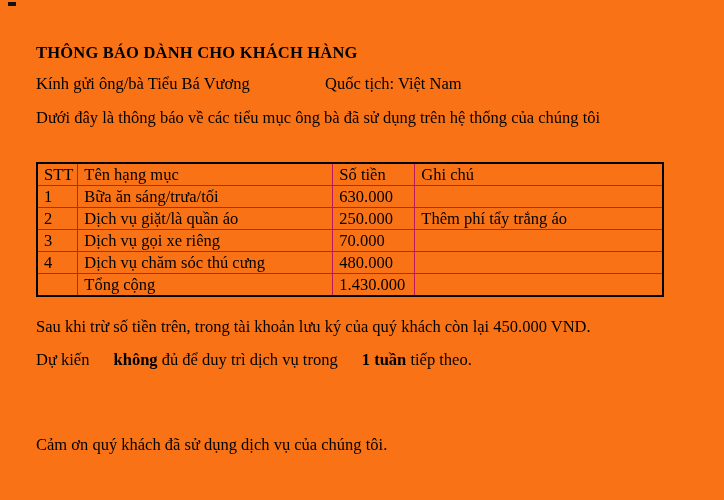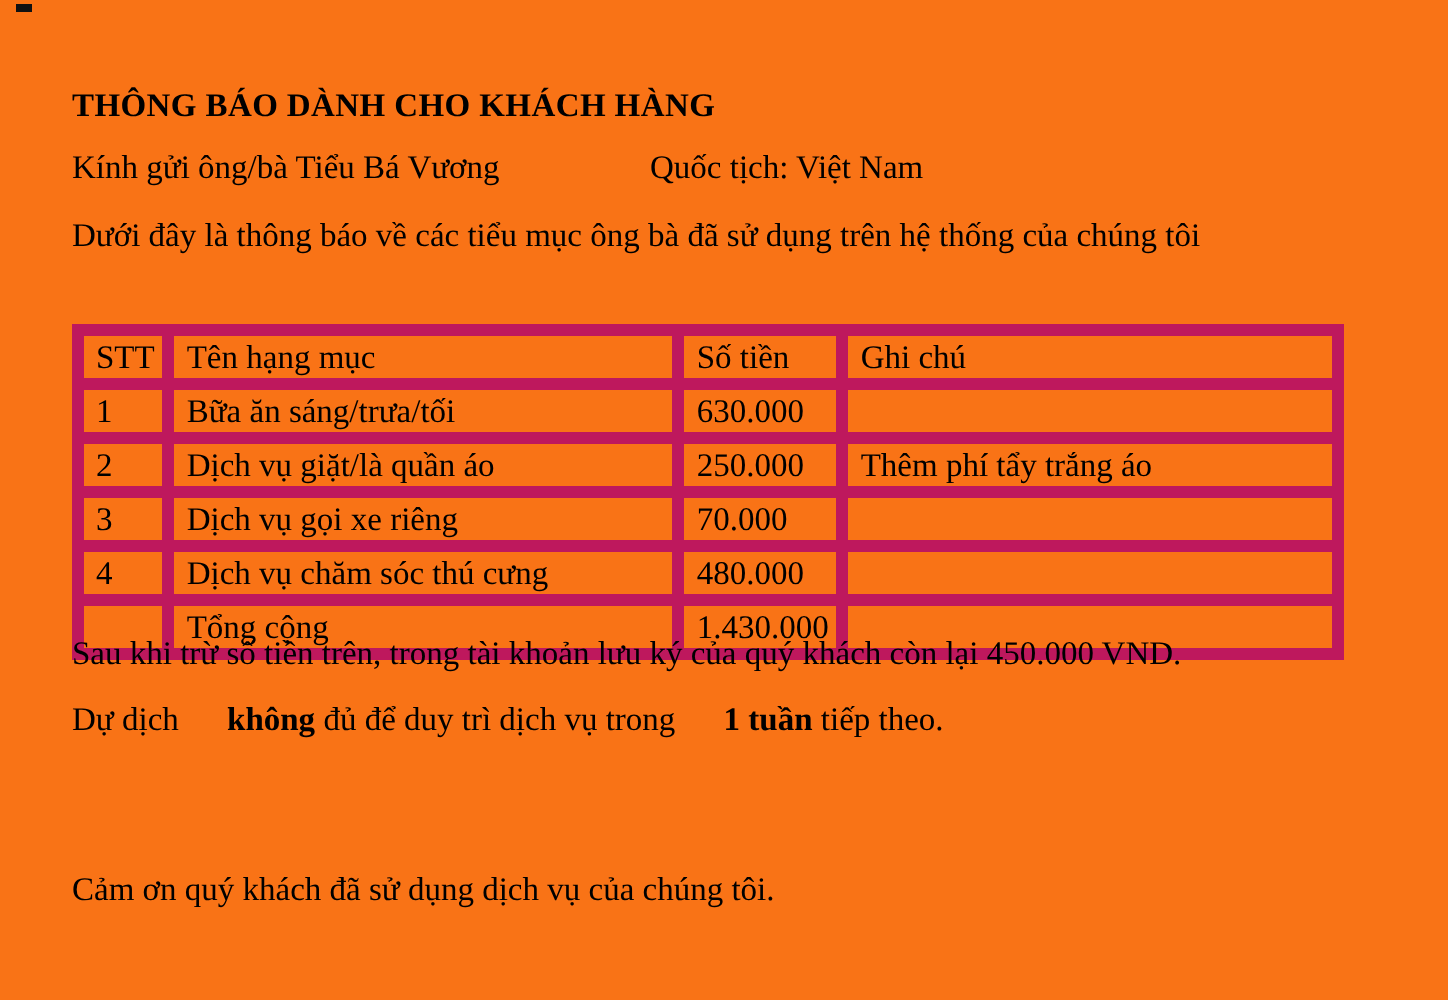--- a/index.html
+++ b/index.html
@@ -17,21 +17,21 @@
   .greeting-row { left: 36px; top: 74px; white-space: nowrap; }
   .greeting-left { display: inline-block; width: 289px; }
   .intro { left: 36px; top: 105px; line-height: 26px; }
   .doc-table {
     position: absolute; left: 36px; top: 162px;
     border-collapse: collapse; table-layout: fixed;
     border: 2px solid #000;
     font-size: 16.5px;
   }
   .doc-table td {
-    border: 6px solid #be185d;
+    border: 1px solid #be185d;
     height: 21px;
     padding: 0 4px 0 6px;
     line-height: 20px;
     overflow: hidden;
     white-space: nowrap;
     vertical-align: middle;
   }
   .p-balance { left: 36px; top: 317px; }
   .p-forecast { left: 36px; top: 350px; }
   .p-request { left: 36px; top: 382px; line-height: 26px; }
@@ -98,21 +98,21 @@
         <td>Tổng cộng</td>
         <td>1.430.000</td>
         <td></td>
       </tr>
     </tbody>
   </table>
 
   <div class="abs p-balance">Sau khi trừ số tiền trên, trong tài khoản lưu ký của quý khách còn lại 450.000 VND.</div>
 
   <div class="abs p-forecast">
-    <span>Dự dịch </span><span class="b">không</span><span> đủ để duy trì dịch vụ trong </span><span class="b">1 tuần</span><span> tiếp theo.</span>
+    <span>Dự kiến </span><span class="b">không</span><span> đủ để duy trì dịch vụ trong </span><span class="b">1 tuần</span><span> tiếp theo.</span>
   </div>
 
   <div class="abs p-request">
   </div>
 
   <div class="abs p-thanks">Cảm ơn quý khách đã sử dụng dịch vụ của chúng tôi.</div>
 
 </div>
 
 </body></html>

